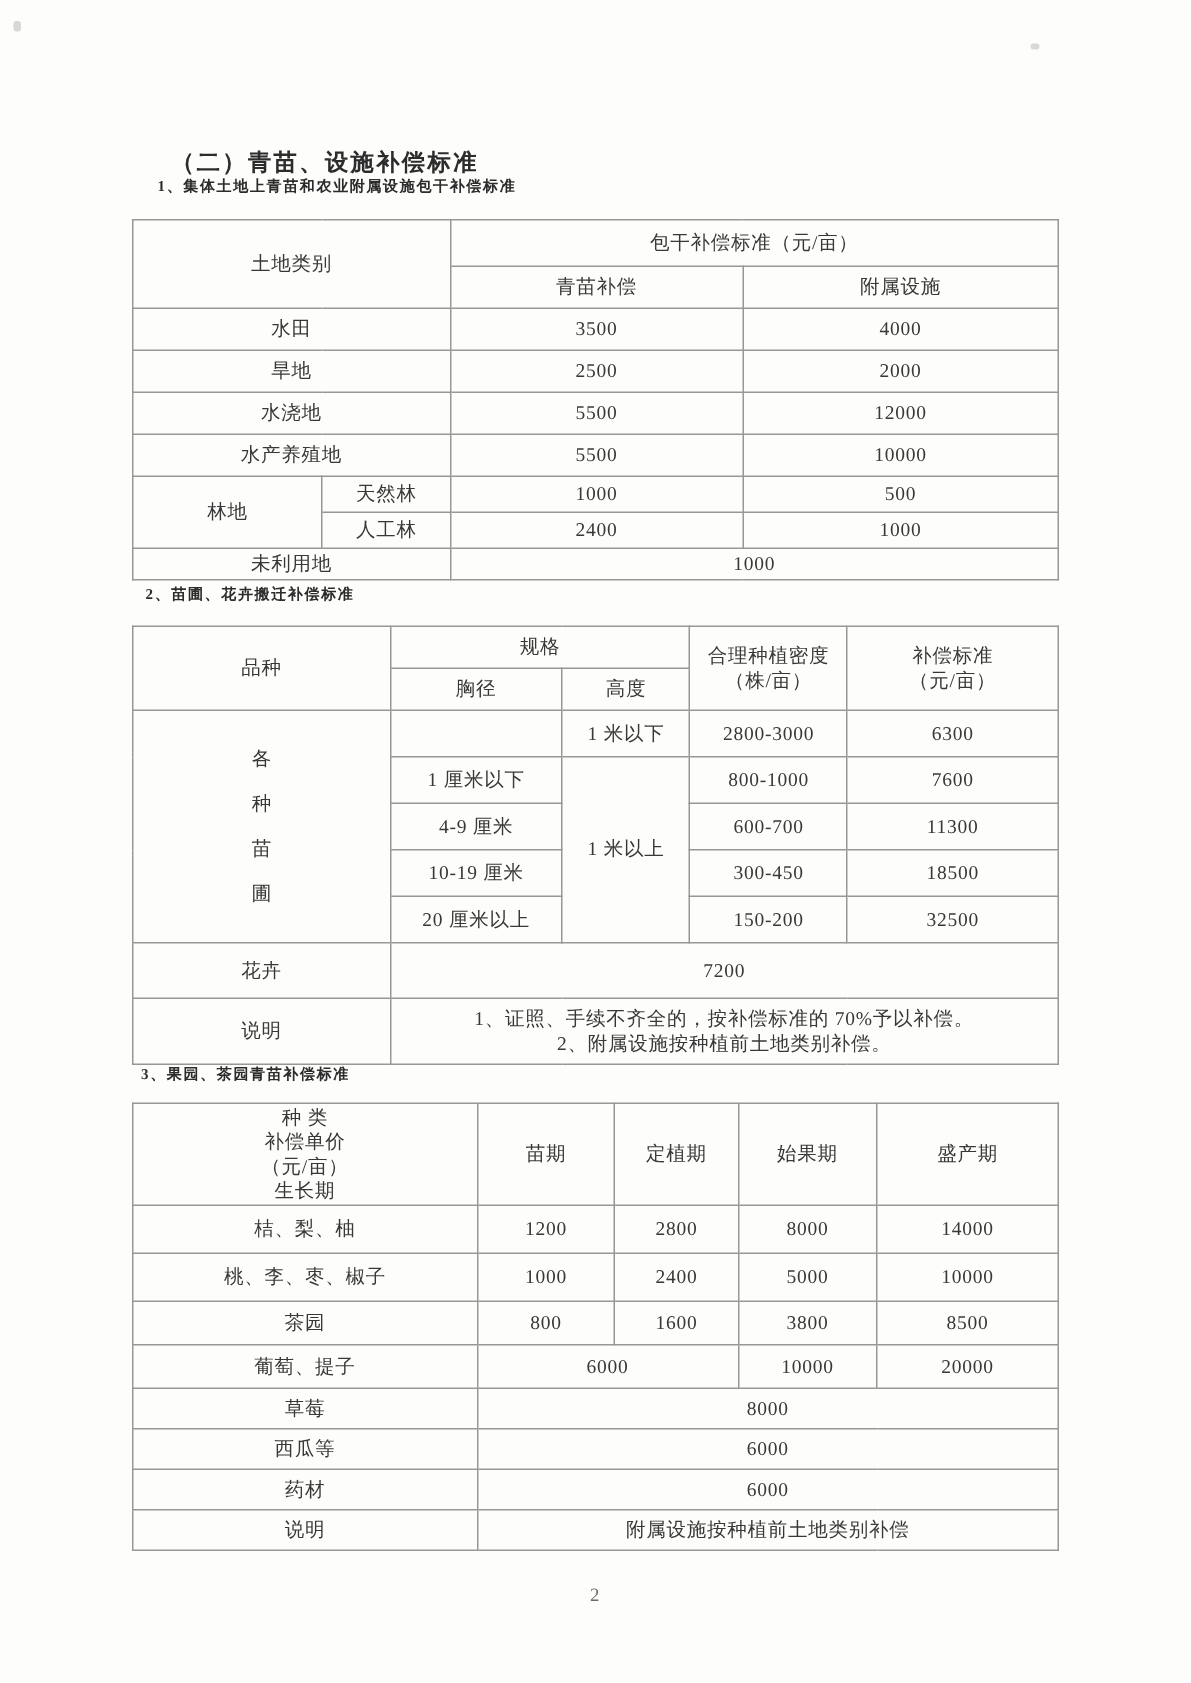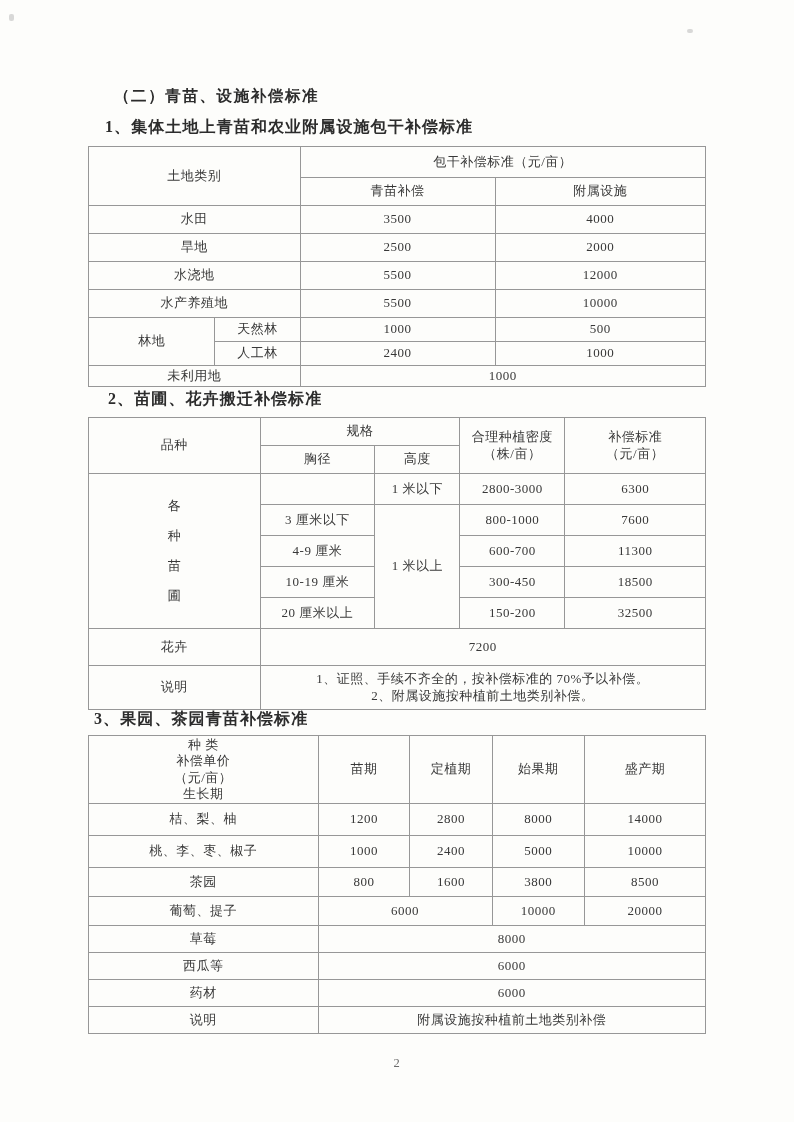--- a/index.html
+++ b/index.html
@@ -6,24 +6,24 @@
   .page{
     position:relative;width:794px;height:1122px;margin:0 auto;
     background:#fdfdfb;overflow:hidden;
     font-family:"Liberation Serif","DejaVu Serif",serif;
     color:#333;
   }
   .speck{position:absolute;background:#b9b9b9;opacity:.55;}
   .speck-tl{left:9px;top:14px;width:5px;height:7px;border-radius:2px;}
   .speck-tr{left:687px;top:29px;width:6px;height:4px;border-radius:2px;}
   .heading{position:absolute;font-weight:bold;white-space:nowrap;color:#2c2c2c;}
-  .section-heading{top:86px;left:114px;font-size:15.5px;letter-spacing:1.6px;}
-  .tbl-title{font-size:16px;letter-spacing:1.1px;}
+  .section-heading{top:98px;left:114px;font-size:15.5px;letter-spacing:1.6px;}
+  .tbl-title{font-size:10px;letter-spacing:1.1px;}
   .t1-title{top:117px;left:105px;}
-  .t2-title{top:389px;left:108px;}
+  .t2-title{top:389px;left:97px;}
   .t3-title{top:709px;left:94px;}
   table.t{
     position:absolute;left:88px;width:618px;
     border-collapse:collapse;table-layout:fixed;
   }
   table.t td{
     border:1px solid #979797;
     font-size:13px;line-height:1.25;color:#383838;
     text-align:center;vertical-align:middle;
     padding:1px 2px;letter-spacing:.5px;
@@ -139,21 +139,21 @@
       <td>高度</td>
     </tr>
     <tr class="t2s">
       <td rowspan="5"><span class="vtext">各种苗圃</span></td>
       <td></td>
       <td>1 米以下</td>
       <td>2800-3000</td>
       <td>6300</td>
     </tr>
     <tr class="t2s">
-      <td>3 厘米以下</td>
+      <td>1 厘米以下</td>
       <td rowspan="4">1 米以上</td>
       <td>800-1000</td>
       <td>7600</td>
     </tr>
     <tr class="t2s">
       <td>4-9 厘米</td>
       <td>600-700</td>
       <td>11300</td>
     </tr>
     <tr class="t2s">

